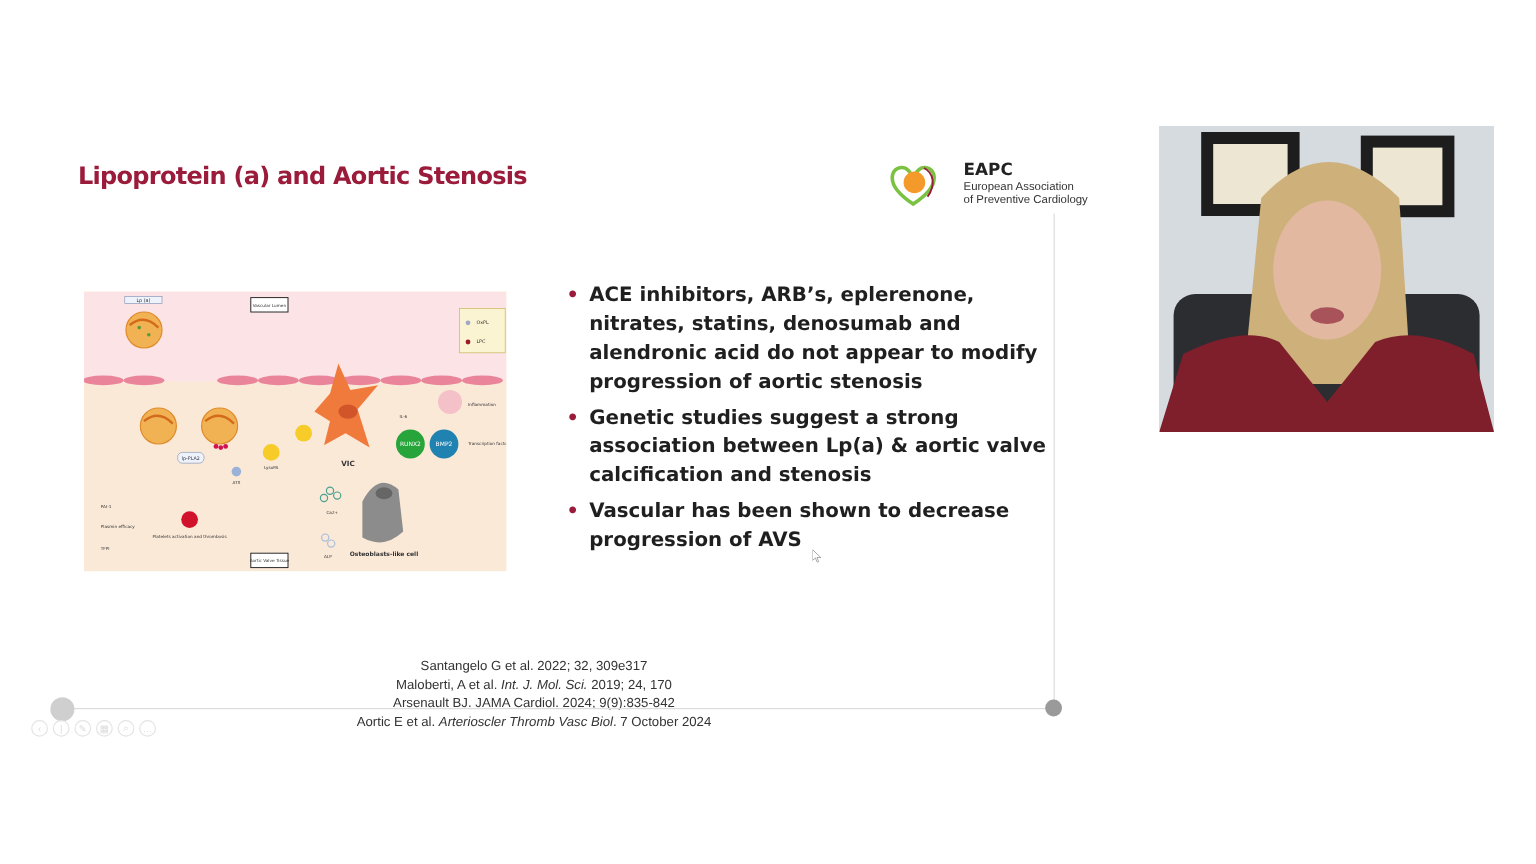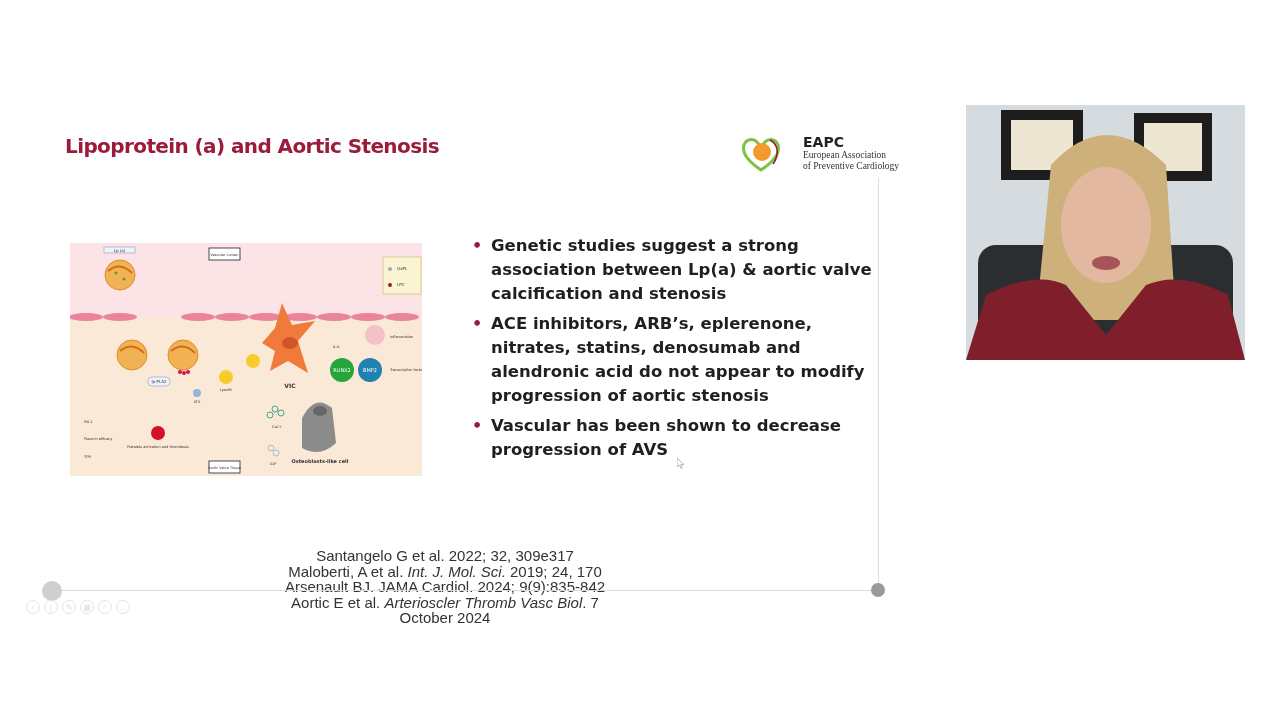--- a/index.html
+++ b/index.html
@@ -4,35 +4,35 @@
 <style>
   html, body { margin:0; padding:0; }
   body { width:1280px; height:720px; background:#ffffff; position:relative; overflow:hidden;
          font-family:"Liberation Sans", sans-serif; }
   .slide-title { position:absolute; left:65px; top:134px; font-family:"DejaVu Sans", sans-serif;
          font-weight:bold; font-size:20px; color:#9b1b3a; letter-spacing:-0.6px; white-space:nowrap; }
   .logo { position:absolute; left:740px; top:134px; width:170px; height:40px; }
   .logo-mark { position:absolute; left:0; top:2px; width:42px; height:36px; }
   .logo-text { position:absolute; left:51px; top:0;margin-left:12px; }
   .logo-abbr { font-family:"DejaVu Sans", sans-serif; font-weight:bold; font-size:14px; color:#222; line-height:16px; }
-  .logo-line { font-family:Liberation Serif, serif; font-size:9.5px; color:#333; line-height:11px; white-space:nowrap; }
+  .logo-line { font-family:Liberation Sans, sans-serif; font-size:9.5px; color:#333; line-height:11px; white-space:nowrap; }
   .vline { position:absolute; left:878px; top:178px; width:1px; height:412px; background:#dcdcdc; }
   .hline { position:absolute; left:52px; top:590px; width:826px; height:1px; background:#dcdcdc; }
   .knob-left { position:absolute; left:42px; top:581px; width:20px; height:20px; border-radius:50%; background:#cfcfcf; }
   .knob-right { position:absolute; left:871px; top:583px; width:14px; height:14px; border-radius:50%; background:#9a9a9a; }
   .toolbar { position:absolute; left:26px; top:600px; display:flex; gap:4px; }
   .tb-btn { width:14px; height:14px; border-radius:50%; border:1px solid #e4e4e4; box-sizing:border-box;
             font-size:8px; color:#dcdcdc; display:flex; align-items:center; justify-content:center; }
   .diagram { position:absolute; left:70px; top:243px; width:352px; height:233px; overflow:hidden; background:#fbe9d8; }
   .bullets { position:absolute; left:472px; top:234px; width:420px; margin:0; padding:0; list-style:none; }
   .bullets li { position:relative; padding-left:19px; font-family:"DejaVu Sans", sans-serif; font-weight:bold;
                 font-size:16.5px; line-height:24px; color:#1f1f1f; margin-bottom:6px; }
   .bullets li::before { content:"•"; position:absolute; left:0; top:0; color:#9b1b3a; font-size:16px; }
   .refs { position:absolute; left:270px; top:548px; width:350px; text-align:center;
-          font-family:"Liberation Sans", sans-serif; font-size:15px; line-height:15.5px; color:#333; }
+          font-family:"Liberation Sans", sans-serif; font-size:11px; line-height:15.5px; color:#333; }
   .refs i { font-style:italic; }
   .video { position:absolute; left:966px; top:105px; width:279px; height:255px; overflow:hidden; background:#d3d8dc; }
   .cursor { position:absolute; left:677px; top:458px; width:8px; height:11px; }
 </style>
 </head>
 <body>
 
 <div class="slide-title">Lipoprotein (a) and Aortic Stenosis</div>
 
 <div class="logo">
@@ -130,22 +130,22 @@
     <text x="14" y="197" font-size="3.5" fill="#333">Plasmin efficacy</text>
     <text x="14" y="215" font-size="3.5" fill="#333">TFPI</text>
     <circle cx="88" cy="190" r="7" fill="#d1122b"></circle>
     <text x="88" y="205" font-size="3.5" text-anchor="middle" fill="#333">Platelets activation and thrombosis</text>
     <rect x="139" y="218" width="31" height="12" fill="#fff" stroke="#222" stroke-width="0.8"></rect>
     <text x="154.5" y="225.5" font-size="3.5" text-anchor="middle" fill="#333">Aortic Valve Tissue</text>
   </svg>
 </div>
 
 <ul class="bullets">
+  <li>ACE inhibitors, ARB’s, eplerenone, nitrates, statins, denosumab and alendronic acid do not appear to modify progression of aortic stenosis</li>
   <li>Genetic studies suggest a strong association between Lp(a) &amp; aortic valve calcification and stenosis</li>
-  <li>ACE inhibitors, ARB’s, eplerenone, nitrates, statins, denosumab and alendronic acid do not appear to modify progression of aortic stenosis</li>
   <li>Vascular has been shown to decrease progression of AVS</li>
 </ul>
 
 <div class="refs">
   <div><span>Santangelo G et al. 2022; 32, 309e317</span><i></i><span></span></div>
   <div><span>Maloberti, A et al. </span><i>Int. J. Mol. Sci.</i><span> 2019; 24, 170</span></div>
   <div><span>Arsenault BJ. JAMA Cardiol. 2024; 9(9):835-842</span><i></i><span></span></div>
   <div><span>Aortic E et al. </span><i>Arterioscler Thromb Vasc Biol</i><span>. 7 October 2024</span></div>
 </div>
 

